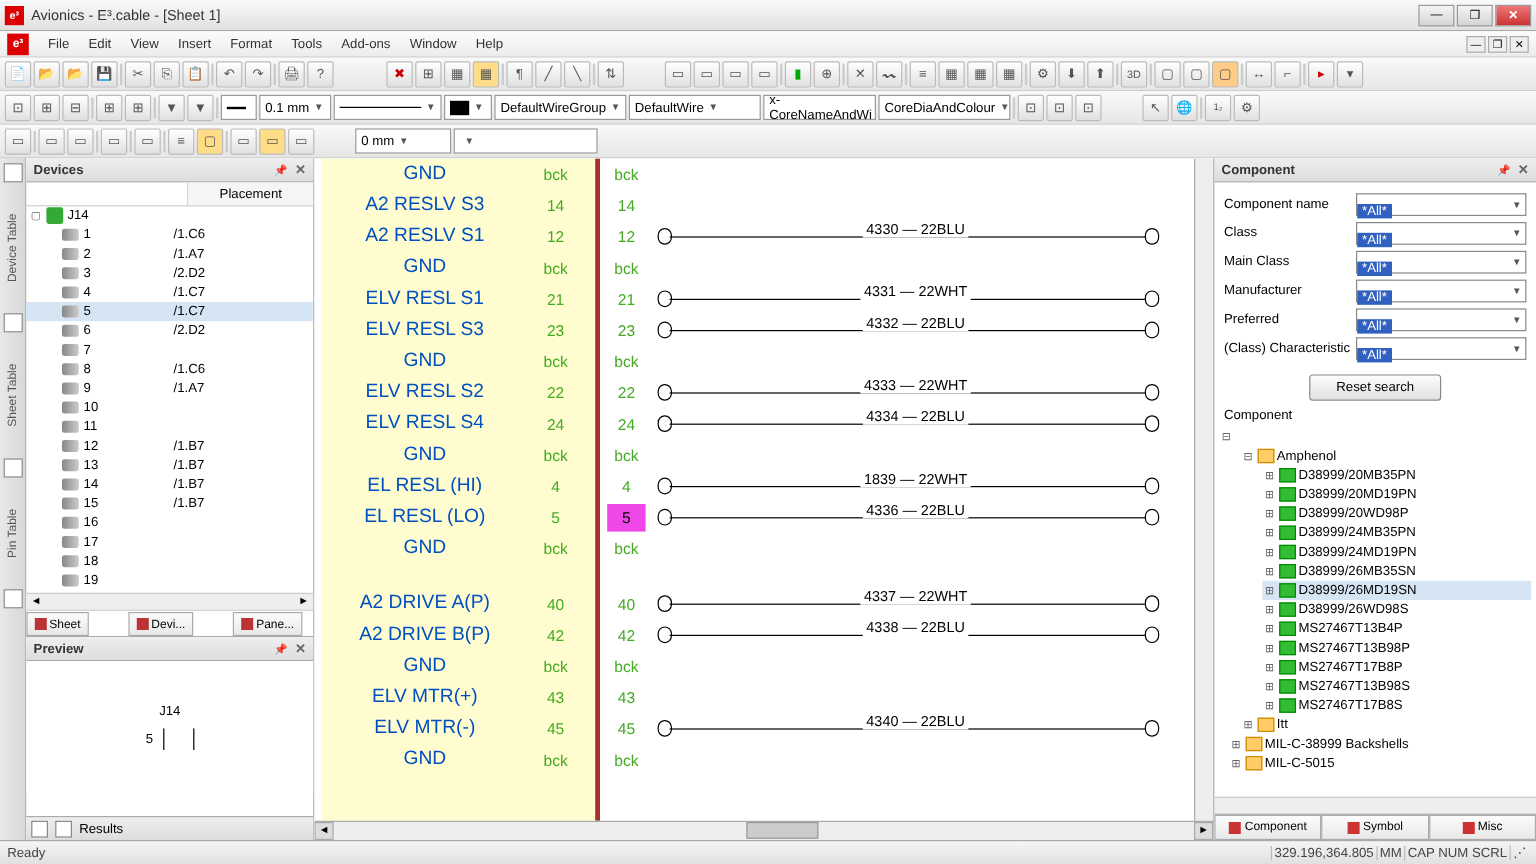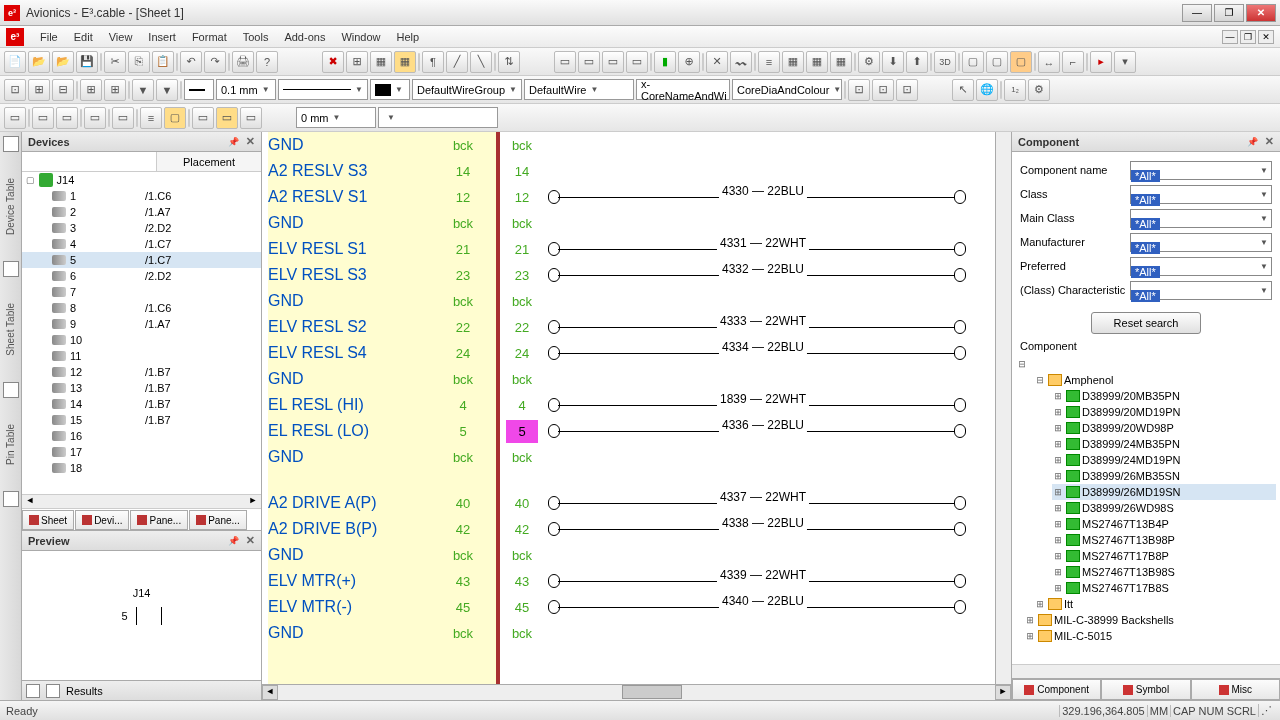--- a/index.html
+++ b/index.html
@@ -45,40 +45,40 @@
 .dev-cols .c1 { width:135px; border-right:1px solid #ccc; }
 .dev-cols .c2 { flex:1; text-align:center; line-height:20px; background:#f5f5f5; }
 .dev-tree { flex:1; overflow:auto; font-size:11px; }
 .dev-tree .root { display:flex; align-items:center; padding:1px 4px; gap:4px; }
 .dev-tree .root .dicon { width:14px; height:14px; background:#3a3; border-radius:2px; }
 .dev-tree .row { display:flex; align-items:center; height:16px; }
 .dev-tree .row .pinico { width:14px; height:10px; margin-left:30px; background:linear-gradient(90deg,#888,#ccc); border-radius:2px; }
 .dev-tree .row .num { width:75px; padding-left:4px; }
 .dev-tree .row .plc { flex:1; padding-left:4px; color:#000; }
 .dev-tree .row.sel { background:#d6e5f3; }
-.dev-tabs { height:22px; display:flex; border-top:1px solid #ccc; }
+.dev-tabs { height:22px; display:flex; border-top:1px solid #ccc;gap:32px; }
 .dev-tabs .t { padding:2px 6px; border:1px solid #aaa; background:linear-gradient(#fcfcfc,#e8e8e8); margin:1px 1px 0 0; font-size:10px; display:flex; align-items:center; gap:2px; }
 .dev-tabs .t .ti { width:10px; height:10px; background:#b33; }
 
 
 .preview { height:150px; border-top:1px solid #aaa; }
 .preview .body { height:110px; background:#fff; display:flex; flex-direction:column; align-items:center; justify-content:center; }
 .preview .body .name { font-size:11px; margin-bottom:8px; }
 .preview .body .sym { display:flex; align-items:center; gap:8px; }
 .preview .body .sym .box { width:26px; height:18px; border-left:1px solid #000; border-right:1px solid #000; }
 
 
 .results-strip { height:20px; background:linear-gradient(#eee,#ddd); border-top:1px solid #aaa; display:flex; align-items:center; padding:0 4px; gap:6px; }
 .results-strip .ic { width:14px; height:14px; background:#fff; border:1px solid #888; }
 
 
 .canvas-wrap { flex:1; background:#fff; position:relative; overflow:hidden; border-right:1px solid #aaa; }
 .sheet { position:absolute; left:6px; top:0; width:720px; background:#fffdd0; }
 .sigrow { display:flex; align-items:center; height:26px; }
-.sigrow .name { width:180px; text-align:left; color:#0050c0; font-size:16px; font-family:Arial; padding-right:8px; }
+.sigrow .name { width:180px; text-align:center; color:#0050c0; font-size:16px; font-family:Arial; padding-right:8px; }
 .sigrow .pin1 { width:30px; text-align:center; color:#4a2; font-size:13px; }
 .sigrow .gap { width:28px; }
 .sigrow .pin2 { width:32px; text-align:center; color:#4a2; font-size:13px; }
 .sigrow .wire { flex:1; position:relative; height:26px; }
 .sigrow .wire .line { position:absolute; left:20px; right:30px; top:13px; height:1px; background:#000; }
 .sigrow .wire .term1 { position:absolute; left:10px; top:6px; width:12px; height:14px; border:1px solid #000; border-radius:6px; background:#fff; }
 .sigrow .wire .term2 { position:absolute; right:22px; top:6px; width:12px; height:14px; border:1px solid #000; border-radius:6px; background:#fff; }
 .sigrow .wire .wlabel { position:absolute; left:50%; top:0; transform:translateX(-50%); font-size:12px; color:#000; background:#fff; padding:0 3px; }
 .sigrow.sel .pin2 { background:#f048e8; color:#000; padding:4px 6px; }
 .hscroll { position:absolute; bottom:0; left:0; right:0; height:16px; background:#eee; border-top:1px solid #aaa; display:flex; }
@@ -389,20 +389,25 @@
             <div class="pinico"></div>
             <div class="num">17</div>
             <div class="plc"></div>
           </div>
           <div class="row">
             <div class="pinico"></div>
             <div class="num">18</div>
             <div class="plc"></div>
           </div>
           <div class="row">
+            <div class="pinico"></div>
+            <div class="num">19</div>
+            <div class="plc"></div>
+          </div>
+          <div class="row">
             <div class="plc"></div>
           </div>
         </div>
     </div>
     <div style="height:14px;background:#eee;border-top:1px solid #ccc;display:flex">
       <div style="width:16px;text-align:center;font-size:9px">◄</div>
       <div style="flex:1"></div>
       <div style="width:16px;text-align:center;font-size:9px">►</div>
     </div>
     <div class="dev-tabs" id="dtabs">
@@ -592,26 +597,20 @@
           <div class="pin1">bck</div>
           <div class="gap"></div>
           <div class="pin2">bck</div>
           <div class="wire"></div>
         </div>
         <div class="sigrow">
           <div class="name">ELV MTR(+)</div>
           <div class="pin1">43</div>
           <div class="gap"></div>
           <div class="pin2">43</div>
-          <div class="wire">
-            <div class="term1"></div>
-            <div class="line"></div>
-            <div class="wlabel">4339 — 22WHT</div>
-            <div class="term2"></div>
-          </div>
         </div>
         <div class="sigrow">
           <div class="name">ELV MTR(-)</div>
           <div class="pin1">45</div>
           <div class="gap"></div>
           <div class="pin2">45</div>
           <div class="wire">
             <div class="term1"></div>
             <div class="line"></div>
             <div class="wlabel">4340 — 22BLU</div>

